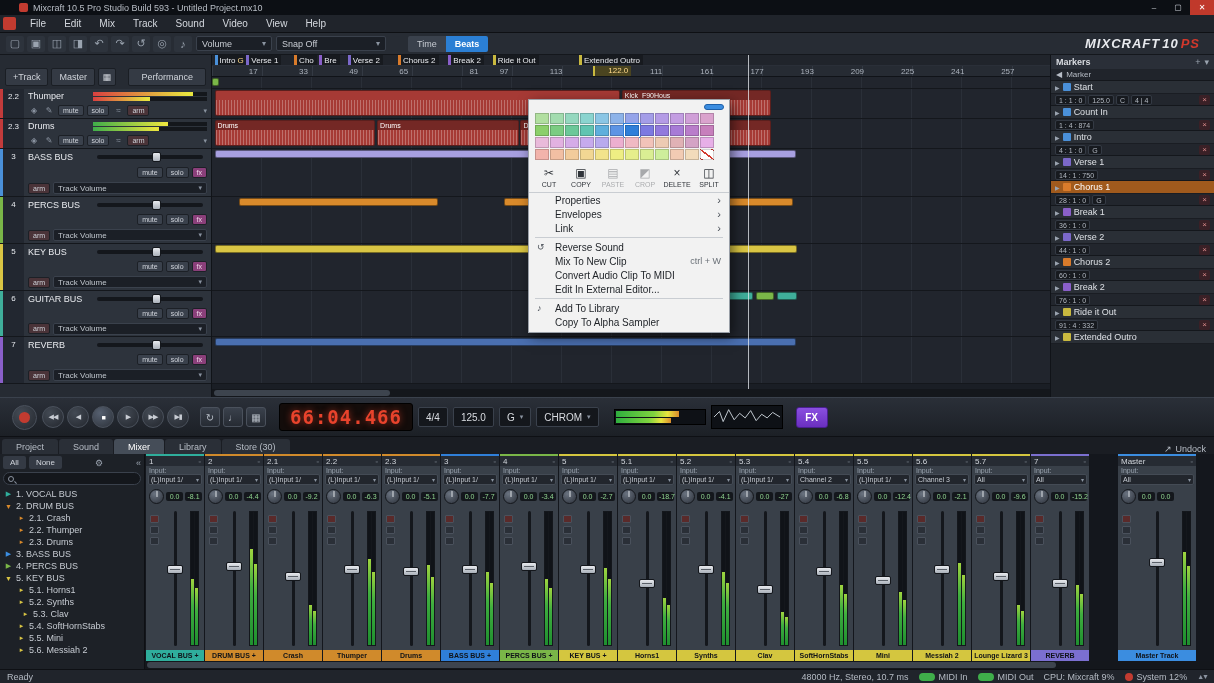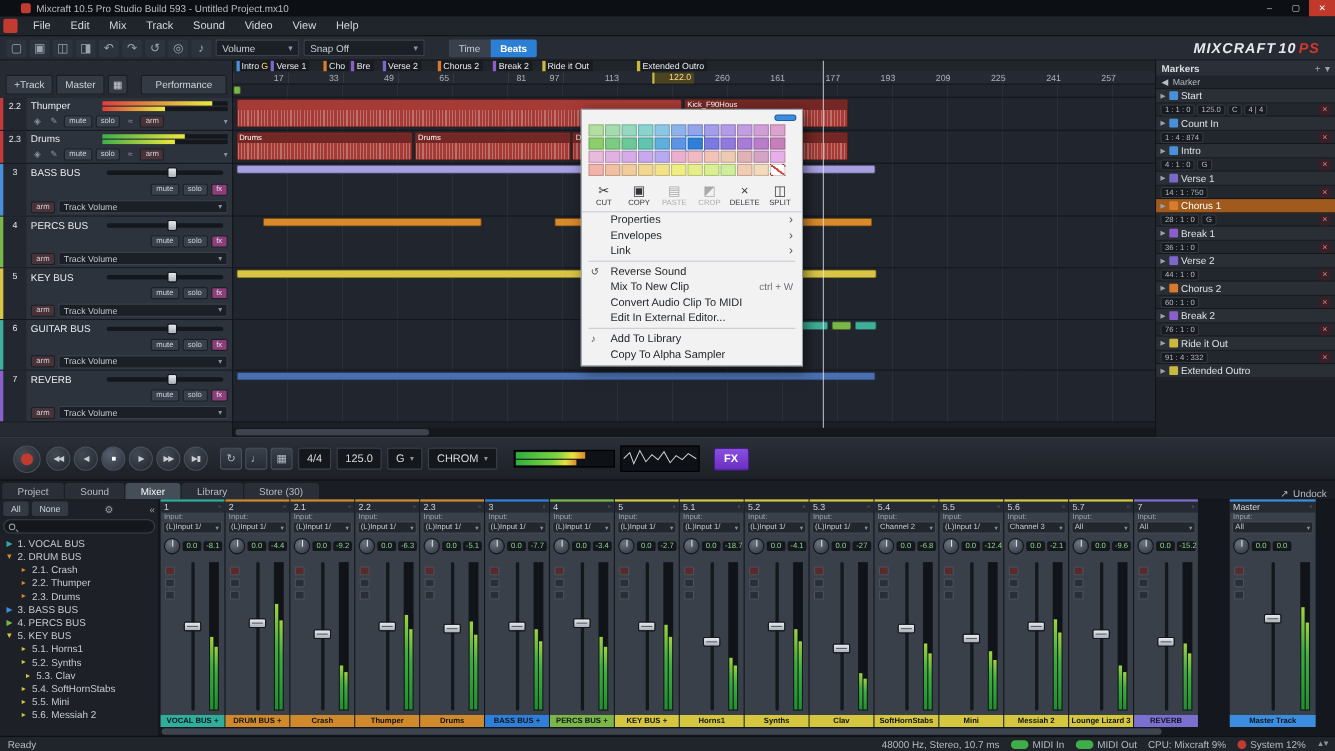--- a/index.html
+++ b/index.html
@@ -438,21 +438,21 @@
         </div>
       <div class="ruler" id="ruler">
           <span class="rnum" style="left: 4.4%;">17</span>
           <span class="rnum" style="left: 10.385%;">33</span>
           <span class="rnum" style="left: 16.37%;">49</span>
           <span class="rnum" style="left: 22.355%;">65</span>
           <span class="rnum" style="left: 28.34%; margin-left: 20px;">81</span>
           <span class="rnum" style="left: 34.325%;">97</span>
           <span class="rnum" style="left: 40.31%;">113</span>
           <span class="rnum" style="left: 46.295%;">129</span>
-          <span class="rnum" style="left: 52.28%;">260</span>
+          <span class="rnum" style="left: 52.28%;">111</span>
           <span class="rnum" style="left: 58.265%;">161</span>
           <span class="rnum" style="left: 64.25%;">177</span>
           <span class="rnum" style="left: 70.235%;">193</span>
           <span class="rnum" style="left: 76.22%;">209</span>
           <span class="rnum" style="left: 82.205%;">225</span>
           <span class="rnum" style="left: 88.19%;">241</span>
           <span class="rnum" style="left: 94.175%;">257</span>
           <span class="rtempo" style="left: 45.5%; padding-left: 13px;">122.0</span>
         </div>
       <div class="rows" id="clipRows">
@@ -775,20 +775,21 @@
         <span class="t-rbtn active">■</span>
         <span class="t-rbtn">▶</span>
         <span class="t-rbtn">▶▶</span>
         <span class="t-rbtn">▶▮</span>
       </span>
     <span id="transSq" style="display:flex;gap:3px;margin-left:6px">
         <span class="t-sqbtn">↻</span>
         <span class="t-sqbtn">♩</span>
         <span class="t-sqbtn">▦</span>
       </span>
+    <span class="t-time">66:04.466</span>
     <span class="t-box">4/4</span>
     <span class="t-box">125.0</span>
     <span class="t-box">
       <span>G</span>
         <span class="caret">▾</span>
     </span>
     <span class="t-box">
       <span>CHROM</span>
         <span class="caret">▾</span>
     </span>

